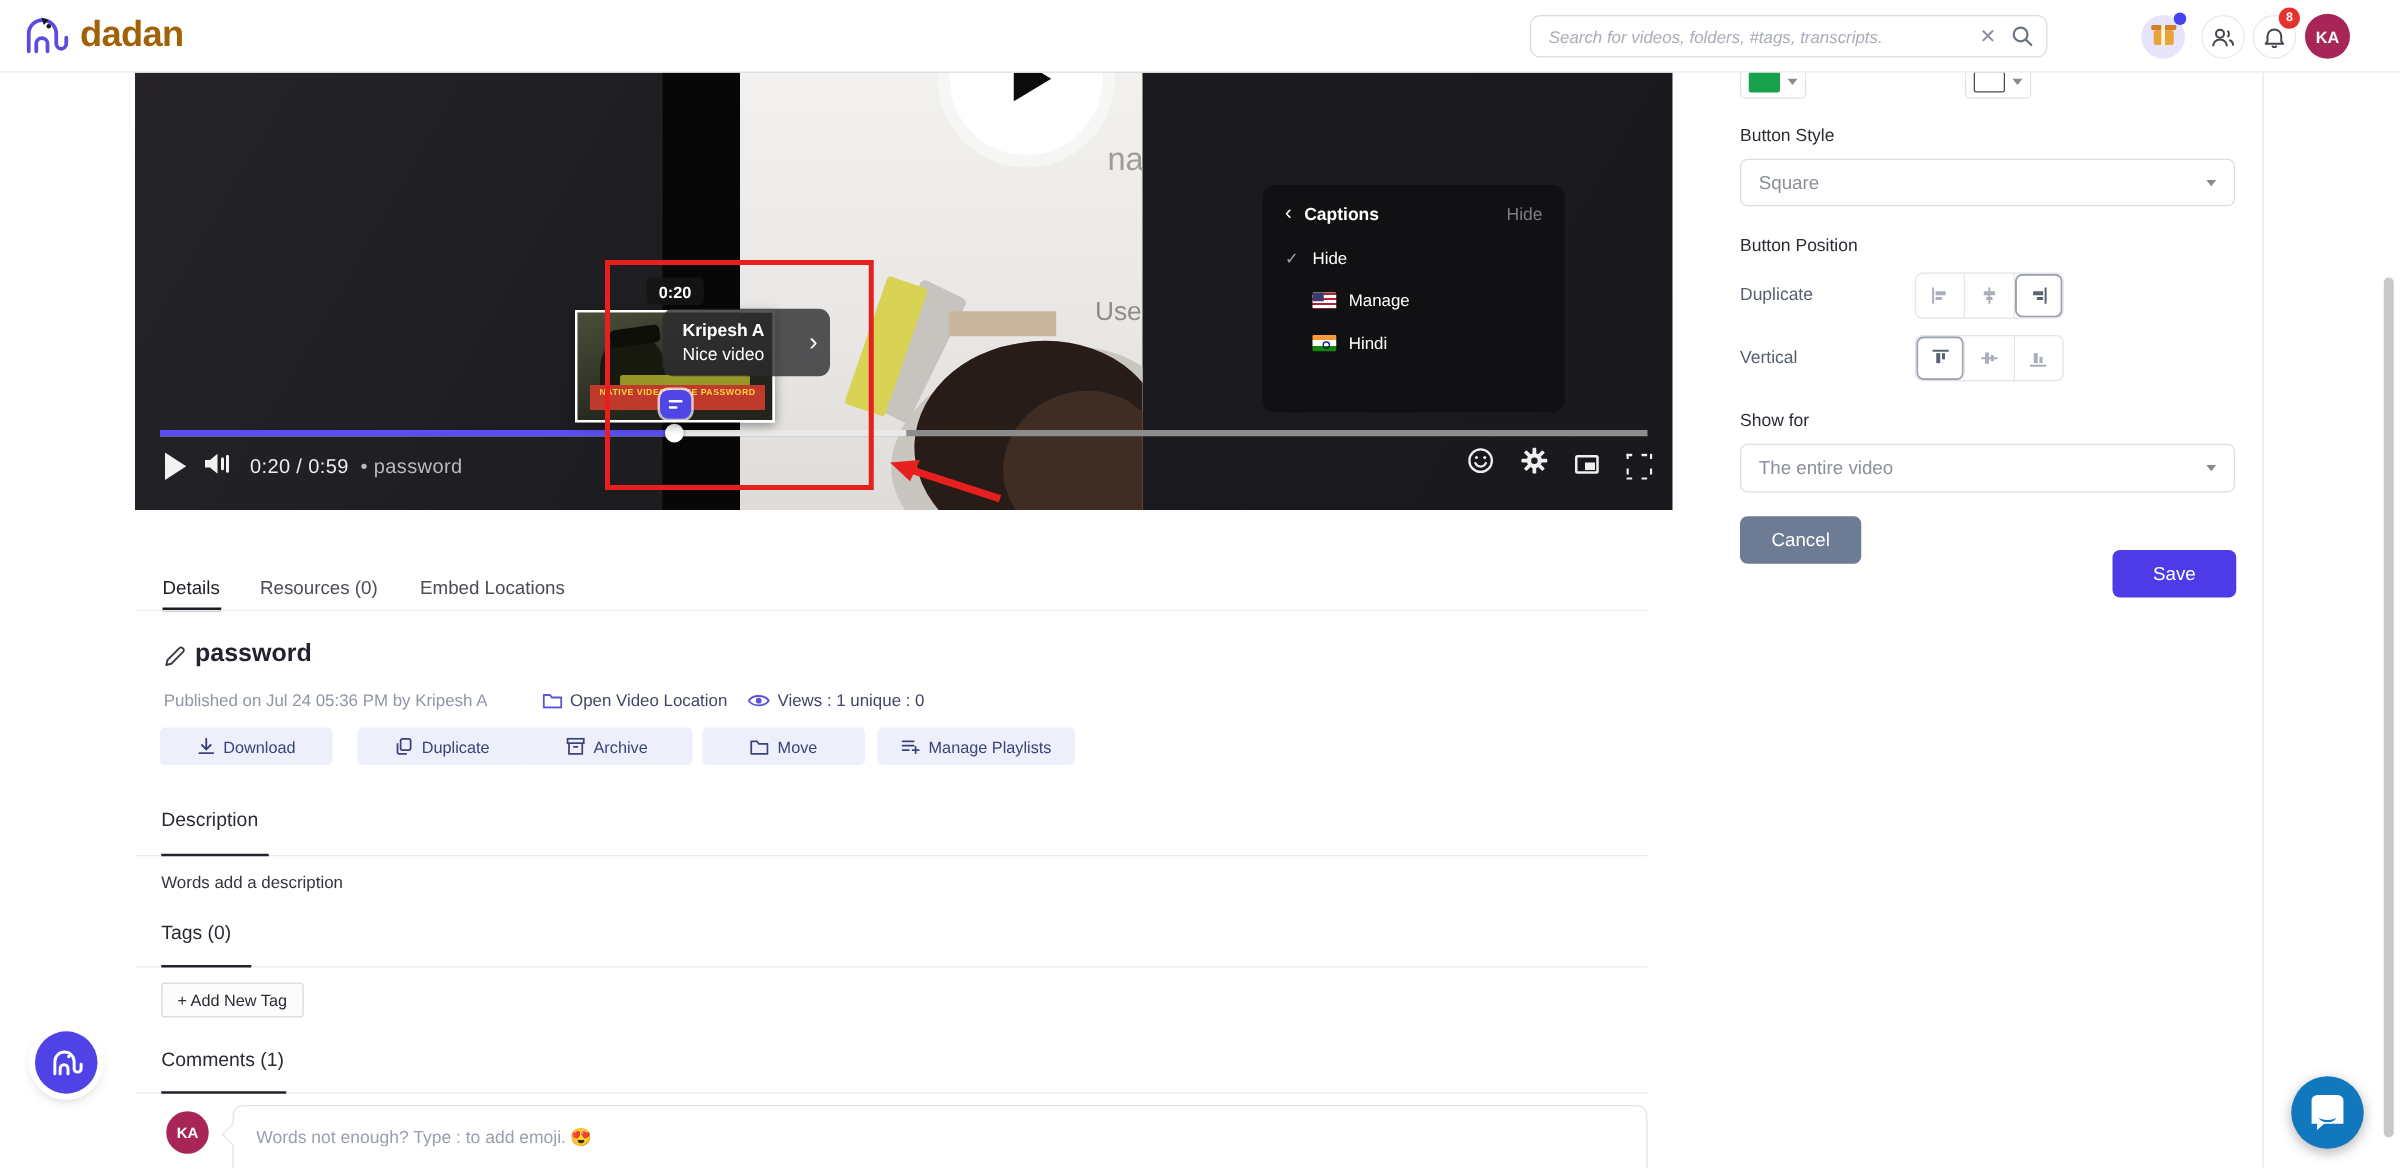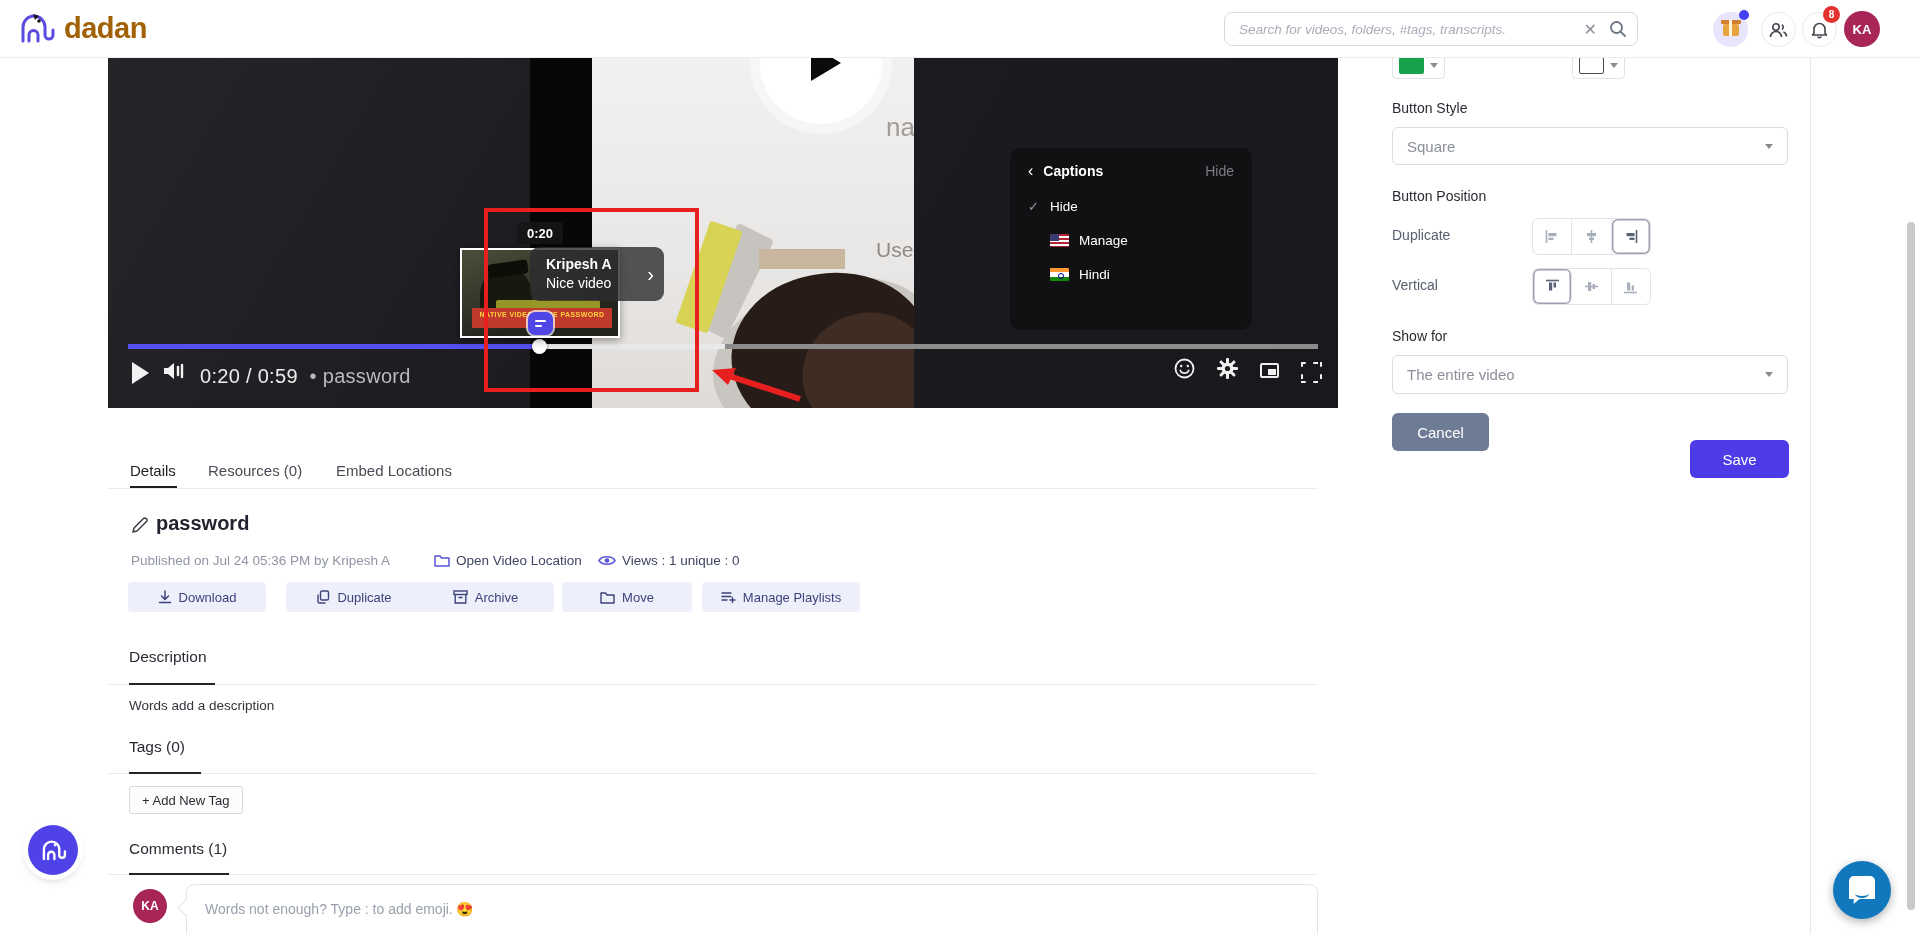--- a/index.html
+++ b/index.html
@@ -70,21 +70,21 @@
   #seek-base { position:absolute; left:20px; top:286px; width:1190px; height:5px; background:#8c8c8c; cursor:pointer; }
   #seek-buffer { position:absolute; left:0; top:0; height:5px; width:597px; background:#e9e9e9; }
   #seek-played { position:absolute; left:0; top:0; height:5px; width:411px; background:#584ff2; }
   #playhead { position:absolute; left:424px; top:281px; width:15px; height:15px; border-radius:50%;
               background:#fff; box-shadow:0 1px 3px rgba(0,0,0,.5); cursor:pointer; }
 
   
   .ctrl-play { position:absolute; left:24px; top:304px; width:0; height:0; cursor:pointer;
                border-left:17px solid #f2f2f2; border-top:11px solid transparent; border-bottom:11px solid transparent; }
   .ctrl-vol { position:absolute; left:54px; top:302px; cursor:pointer; }
-  .time-row { position:absolute; left:92px; top:307px; font-size:20px; color:#ececec; letter-spacing:.3px; }
+  .time-row { position:absolute; left:92px; top:307px; font-size:16px; color:#ececec; letter-spacing:.3px; }
   .time-row .dim { color:#b9b9be; }
   .ctrl-right { position:absolute; right:20px; top:300px; display:flex; gap:22px; align-items:center; }
   .ctrl-right > div { cursor:pointer; }
   .mini-icon { width:19px; height:15px; border:2px solid #efefef; border-radius:2px; position:relative; }
   .mini-icon:after { content:""; position:absolute; right:1px; bottom:1px; width:8px; height:6px; background:#efefef; }
   .fs-icon { width:17px; height:17px; position:relative; }
   .fs-icon:before, .fs-icon:after { content:""; position:absolute; width:17px; height:17px; }
   .fs-icon:before { border-left:2px solid #efefef; border-right:2px solid #efefef; top:0; left:0;
                     clip-path:polygon(0 0,100% 0,100% 28%,0 28%,0 72%,100% 72%,100% 100%,0 100%); }
   .fs-icon:after { border-top:2px solid #efefef; border-bottom:2px solid #efefef; top:0; left:0;

